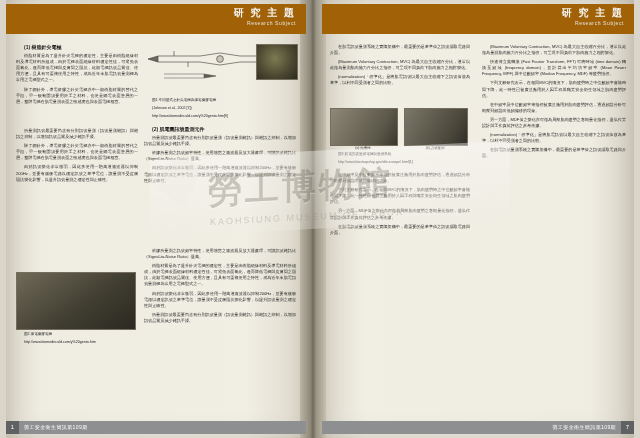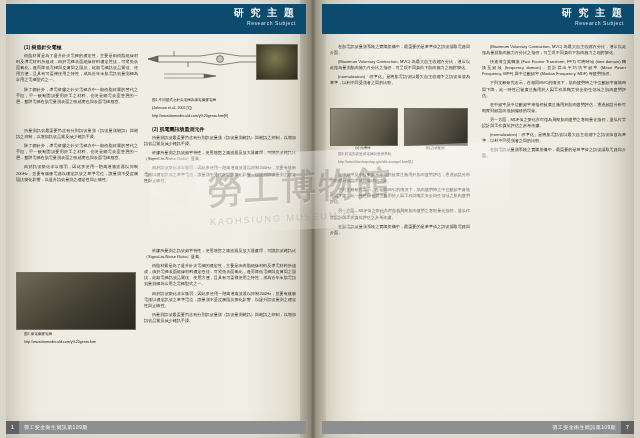--- a/index.html
+++ b/index.html
@@ -45,21 +45,21 @@
     top: 0;
     width: 26px;
     height: 438px;
     background: linear-gradient(to right, #b9b4a4, #8d8878 40%, #6f6a5c 50%, #9a9484 62%, #c5c0b0);
   }
   
   .hdr {
     position: absolute;
     top: 4px;
     height: 30px;
-    background: #0c4a6e;
+    background: #a16207;
     color: #f4f4f2;
     overflow: hidden;
   }
   .hdr.l { left: 6px; width: 300px; }
   .hdr.r { left: 322px; width: 312px; }
   .hdr .cn {
     position: absolute;
     right: 10px;
     top: 2px;
     font-size: 10px;

